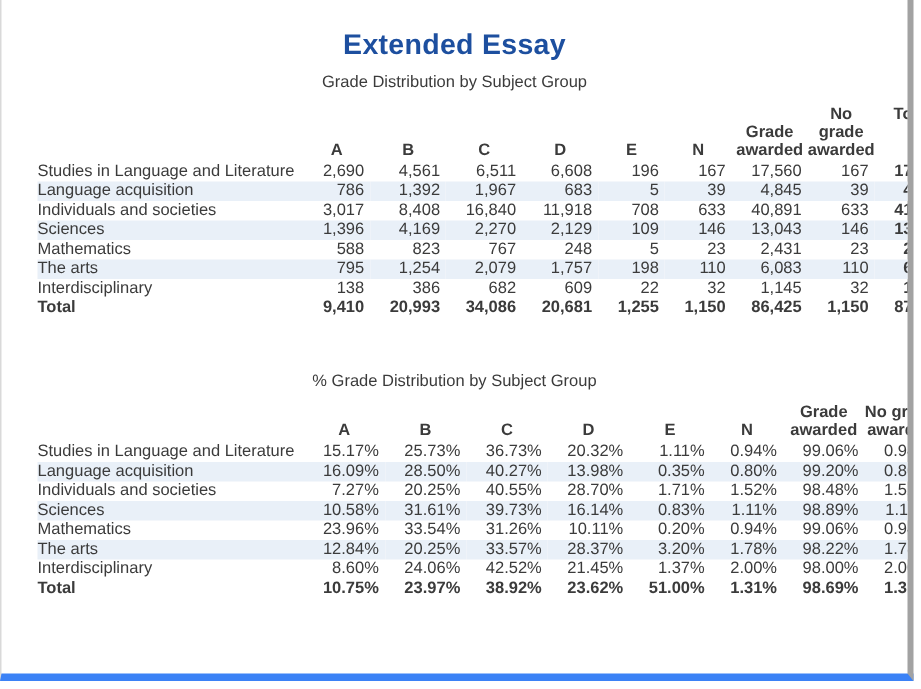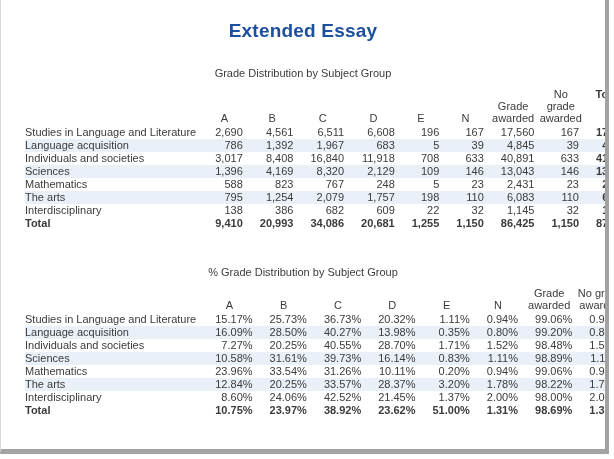--- a/index.html
+++ b/index.html
@@ -10,48 +10,48 @@
     background: #ffffff;
     font-family: "Liberation Sans", sans-serif;
   }
   .page {
     box-sizing: border-box;
     width: 609px;
     height: 454px;
     background: #ffffff;
     border-left: 1px solid #d9d9d9;
     border-right: 4px solid #a2a2a2;
-    border-bottom: 5px solid #a3a3a3;
+    border-bottom: 5px solid #3b82f6;
     overflow: hidden;
   }
   .page-title {
     margin: 20px 0 0 0;
     text-align: center;
     font-size: 19px;
     font-weight: bold;
     color: #1d4f9f;
     letter-spacing: 0.2px;
   }
   .caption {
     text-align: center;
     font-size: 11px;
     color: #3b3b3b;
   }
-  .caption-1 { margin-top: 25px; }
+  .caption-1 { margin-top: 7px; }
   .caption-2 { margin-top: 36px; }
   table {
     border-collapse: collapse;
     margin-left: 24px;
     margin-top: 9px;
     font-size: 11px;
     color: #3b3b3b;
     white-space: nowrap;
   }
   th {
-    font-weight: normal;
+    font-weight: bold;
     text-align: center;
     vertical-align: bottom;
     line-height: 12px;
     padding: 0 0 2px 0;
   }
   th.col-ga  { width: 52px; white-space: normal; }
   th.col-nga { width: 58px; white-space: normal; }
   th.col-total { font-weight: bold; vertical-align: top; }
   td { line-height: 13px; padding: 0; }
   td.lbl {
@@ -126,21 +126,21 @@
           <td class="num">708</td>
           <td class="num">633</td>
           <td class="num">40,891</td>
           <td class="num">633</td>
           <td class="num bold">41,524</td>
         </tr>
         <tr>
           <td class="lbl">Sciences</td>
           <td class="num">1,396</td>
           <td class="num">4,169</td>
-          <td class="num">8,320</td>
+          <td class="num">2,270</td>
           <td class="num">2,129</td>
           <td class="num">109</td>
           <td class="num">146</td>
           <td class="num">13,043</td>
           <td class="num">146</td>
           <td class="num bold">13,189</td>
         </tr>
         <tr>
           <td class="lbl">Mathematics</td>
           <td class="num">588</td>

